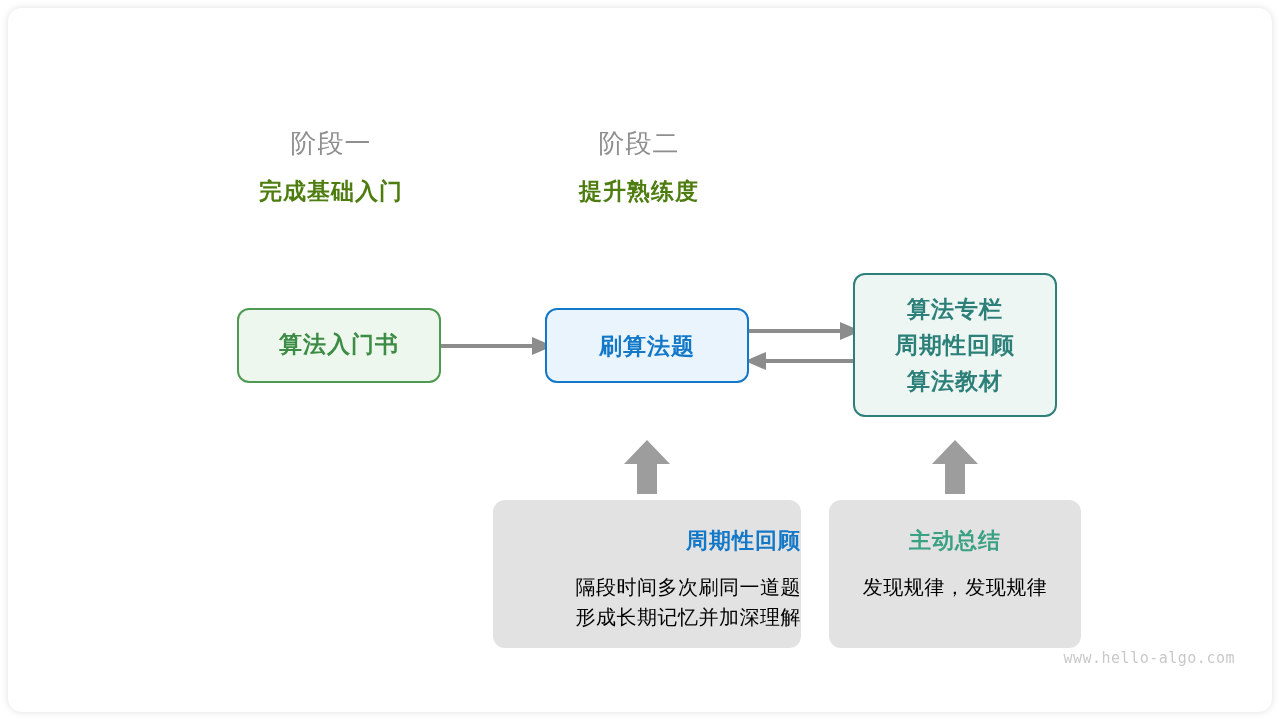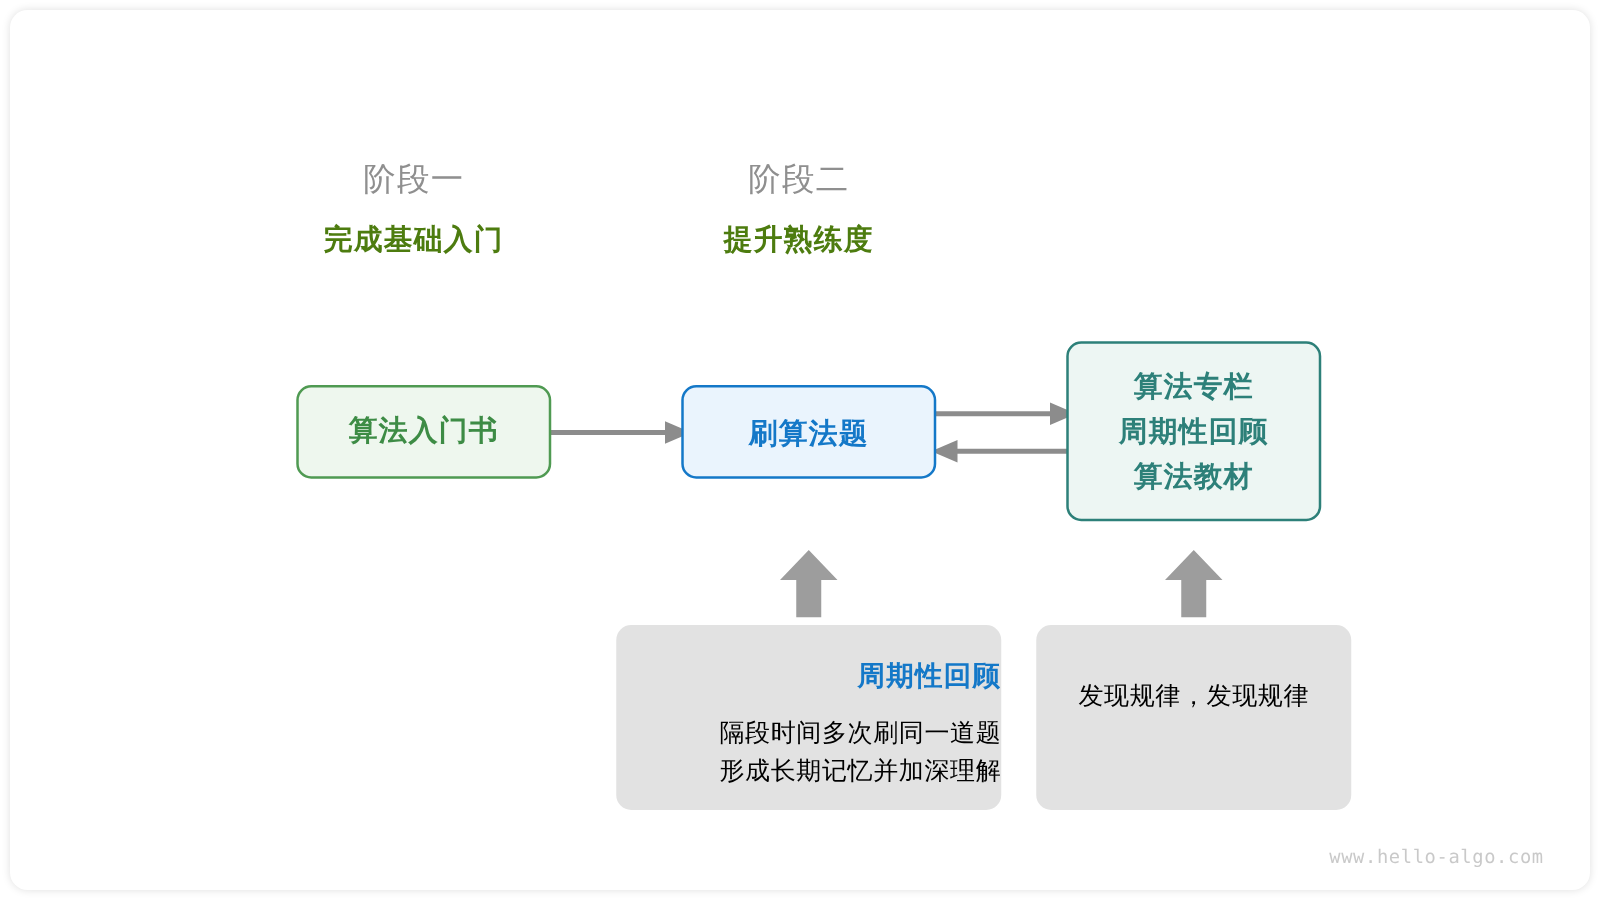--- a/index.html
+++ b/index.html
@@ -131,21 +131,21 @@
   
   .connector {
     position: absolute;
     pointer-events: none;
   }
 
   
   #watermark {
     position: absolute;
     right: 37px;
-    bottom: 18px;
+    bottom: 45px;
     font-family: "DejaVu Sans Mono", "Liberation Mono", monospace;
     font-size: 15px;
     color: #c9c9c9;
     letter-spacing: 0.5px;
   }
 </style>
 </head>
 <body>
 
 <div id="canvas">
@@ -201,20 +201,21 @@
 
     <div class="support-card" id="card-review">
       <div class="support-title">周期性回顾</div>
       <div class="support-body">
         <div>隔段时间多次刷同一道题</div>
         <div>形成长期记忆并加深理解</div>
       </div>
     </div>
 
     <div class="support-card" id="card-summary">
+      <div class="support-title">主动总结</div>
       <div class="support-body">
         <div>发现规律，发现规律</div>
       </div>
     </div>
 
     <div id="watermark">www.hello-algo.com</div>
 
   </div>
 </div>
 

